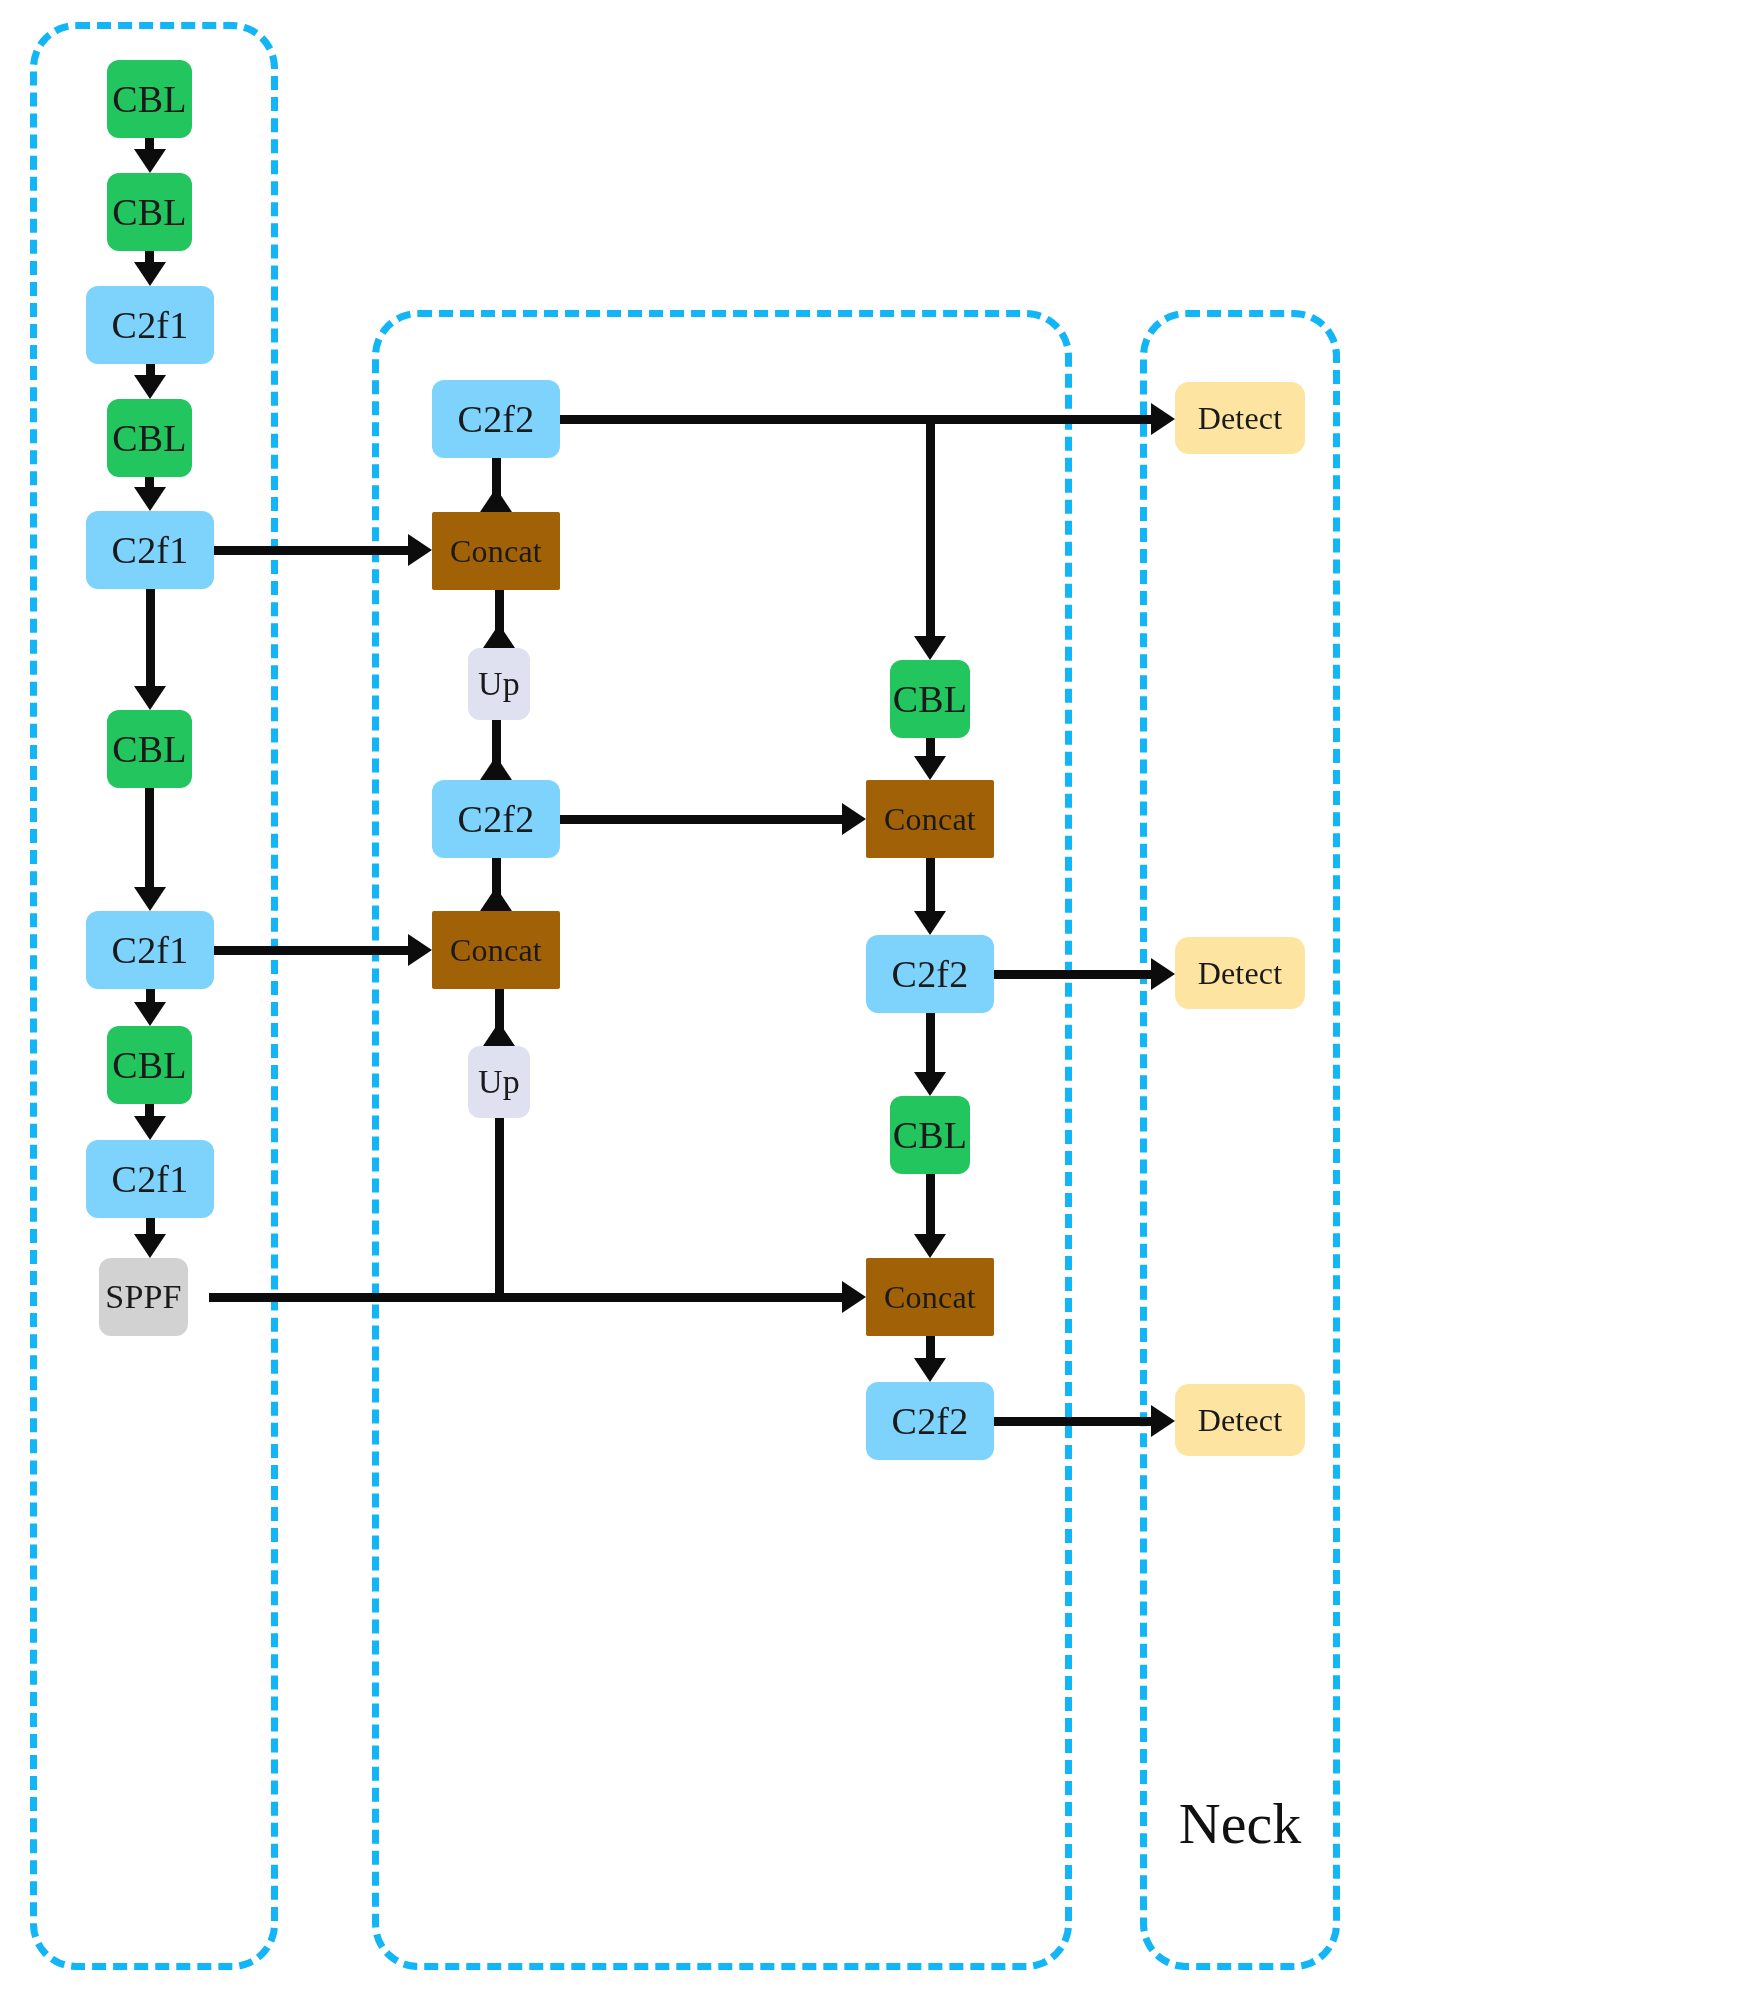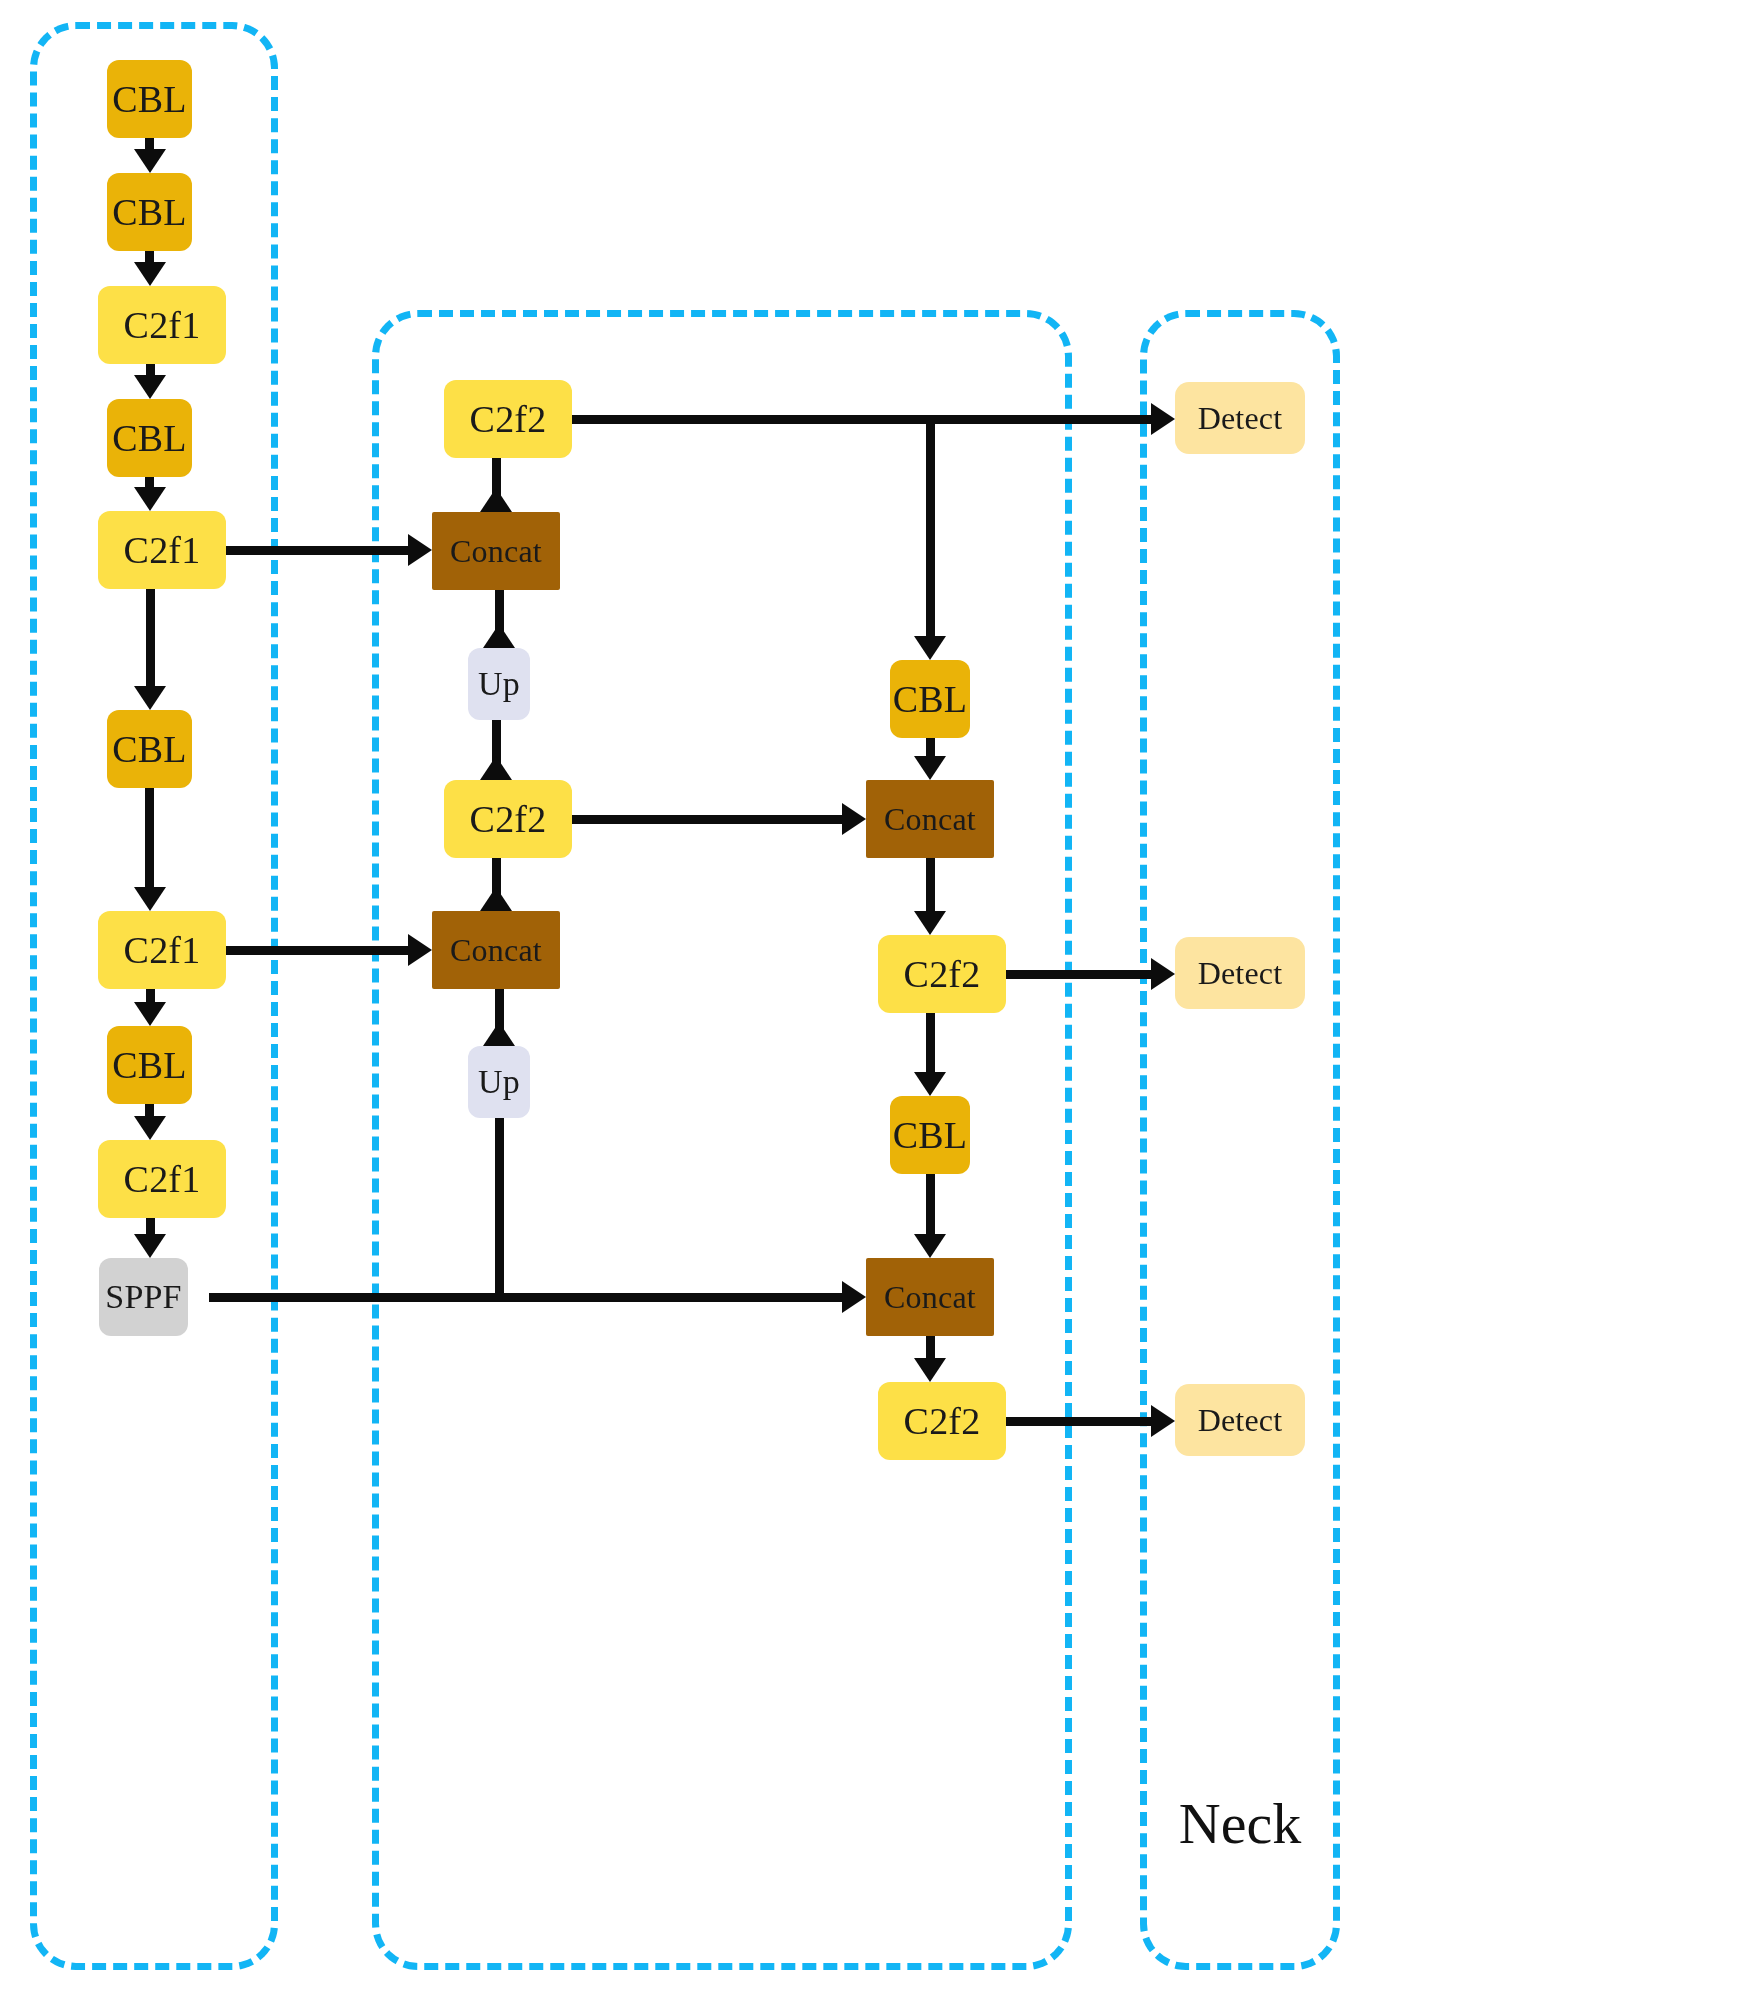--- a/index.html
+++ b/index.html
@@ -33,22 +33,22 @@
     box-sizing:border-box;
     display:flex;
     align-items:center;
     justify-content:center;
     font-family:"Liberation Serif", serif;
     color:#1a1a1a;
     line-height:1;
     letter-spacing:.2px;
     user-select:none;
   }
-  .n-cbl   { background:#eab308; border-radius:12px; }
-  .n-c2f   { background:#fde047; border-radius:12px;margin-left:12px; }
+  .n-cbl   { background:#22c55e; border-radius:12px; }
+  .n-c2f   { background:#7dd3fc; border-radius:12px; }
   .n-concat{ background:#a16207; border-radius:2px;  }
   .n-up    { background:#dfe1f0; border-radius:12px; }
   .n-sppf  { background:#d2d2d2; border-radius:12px; }
   .n-detect{ background:#fde4a0; border-radius:14px; }
 
   
   .edge{position:absolute;background:#0c0c0c;}
   .vline{width:9px;}
   .hline{height:9px;}
   .arrow{position:absolute;width:0;height:0;}

